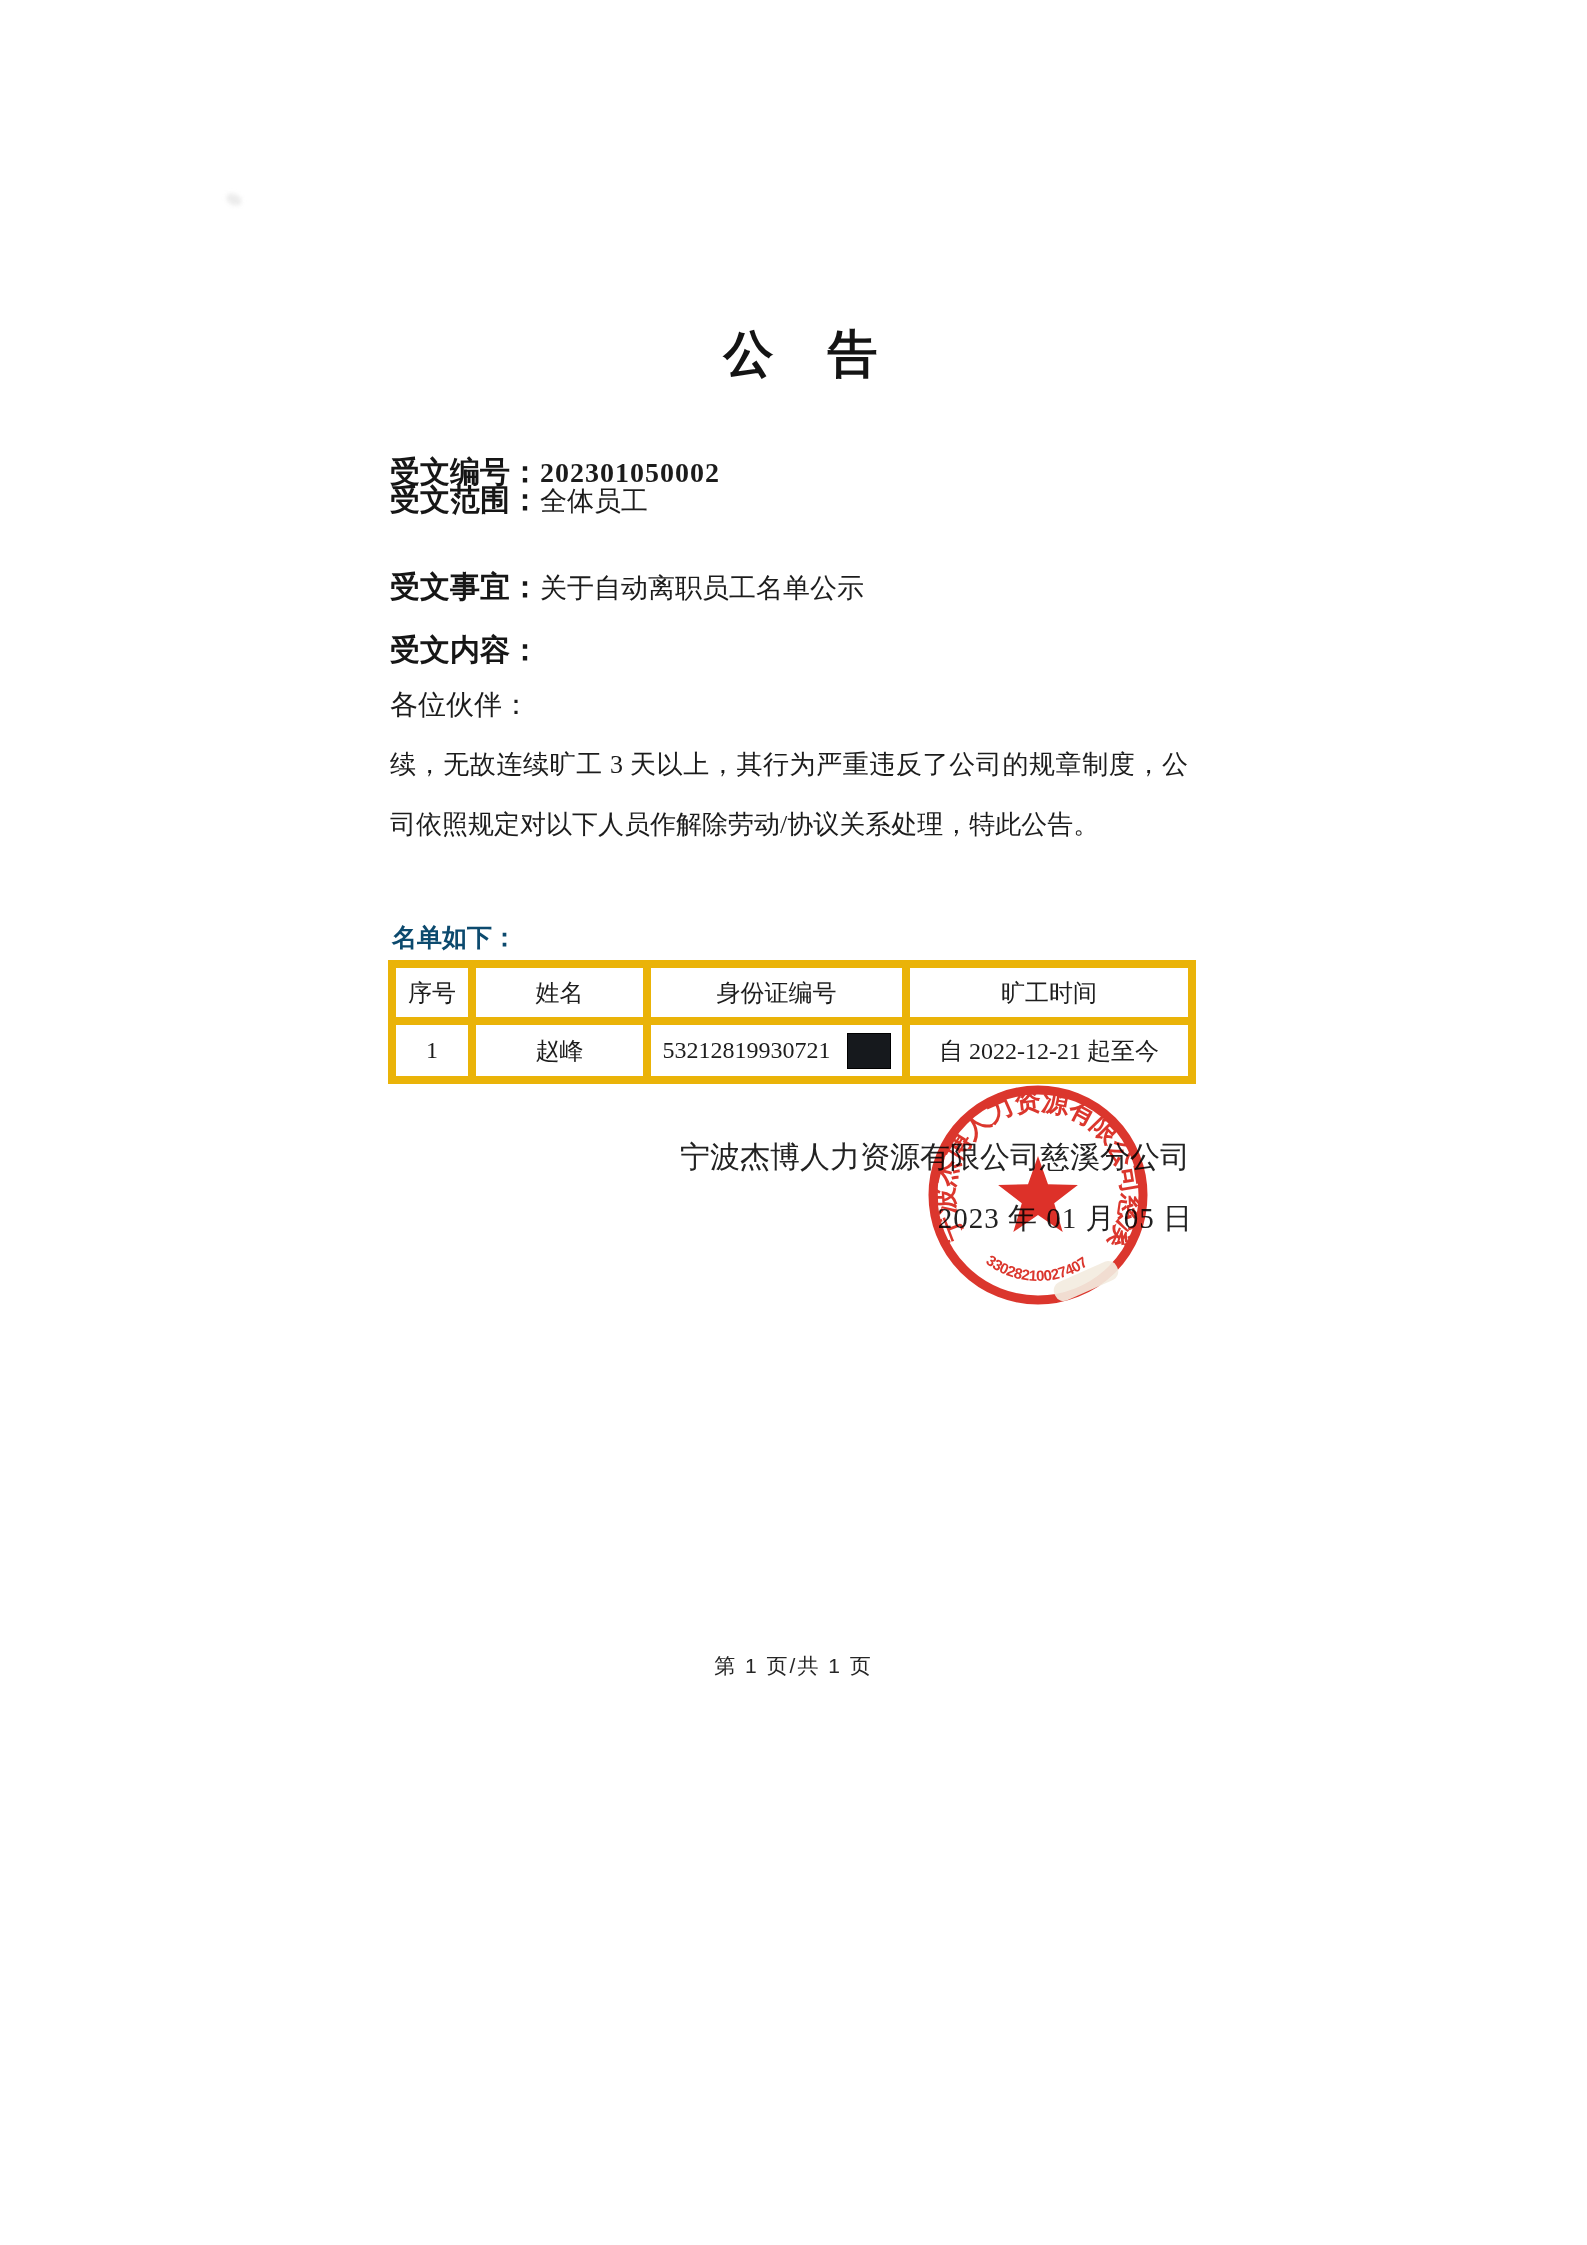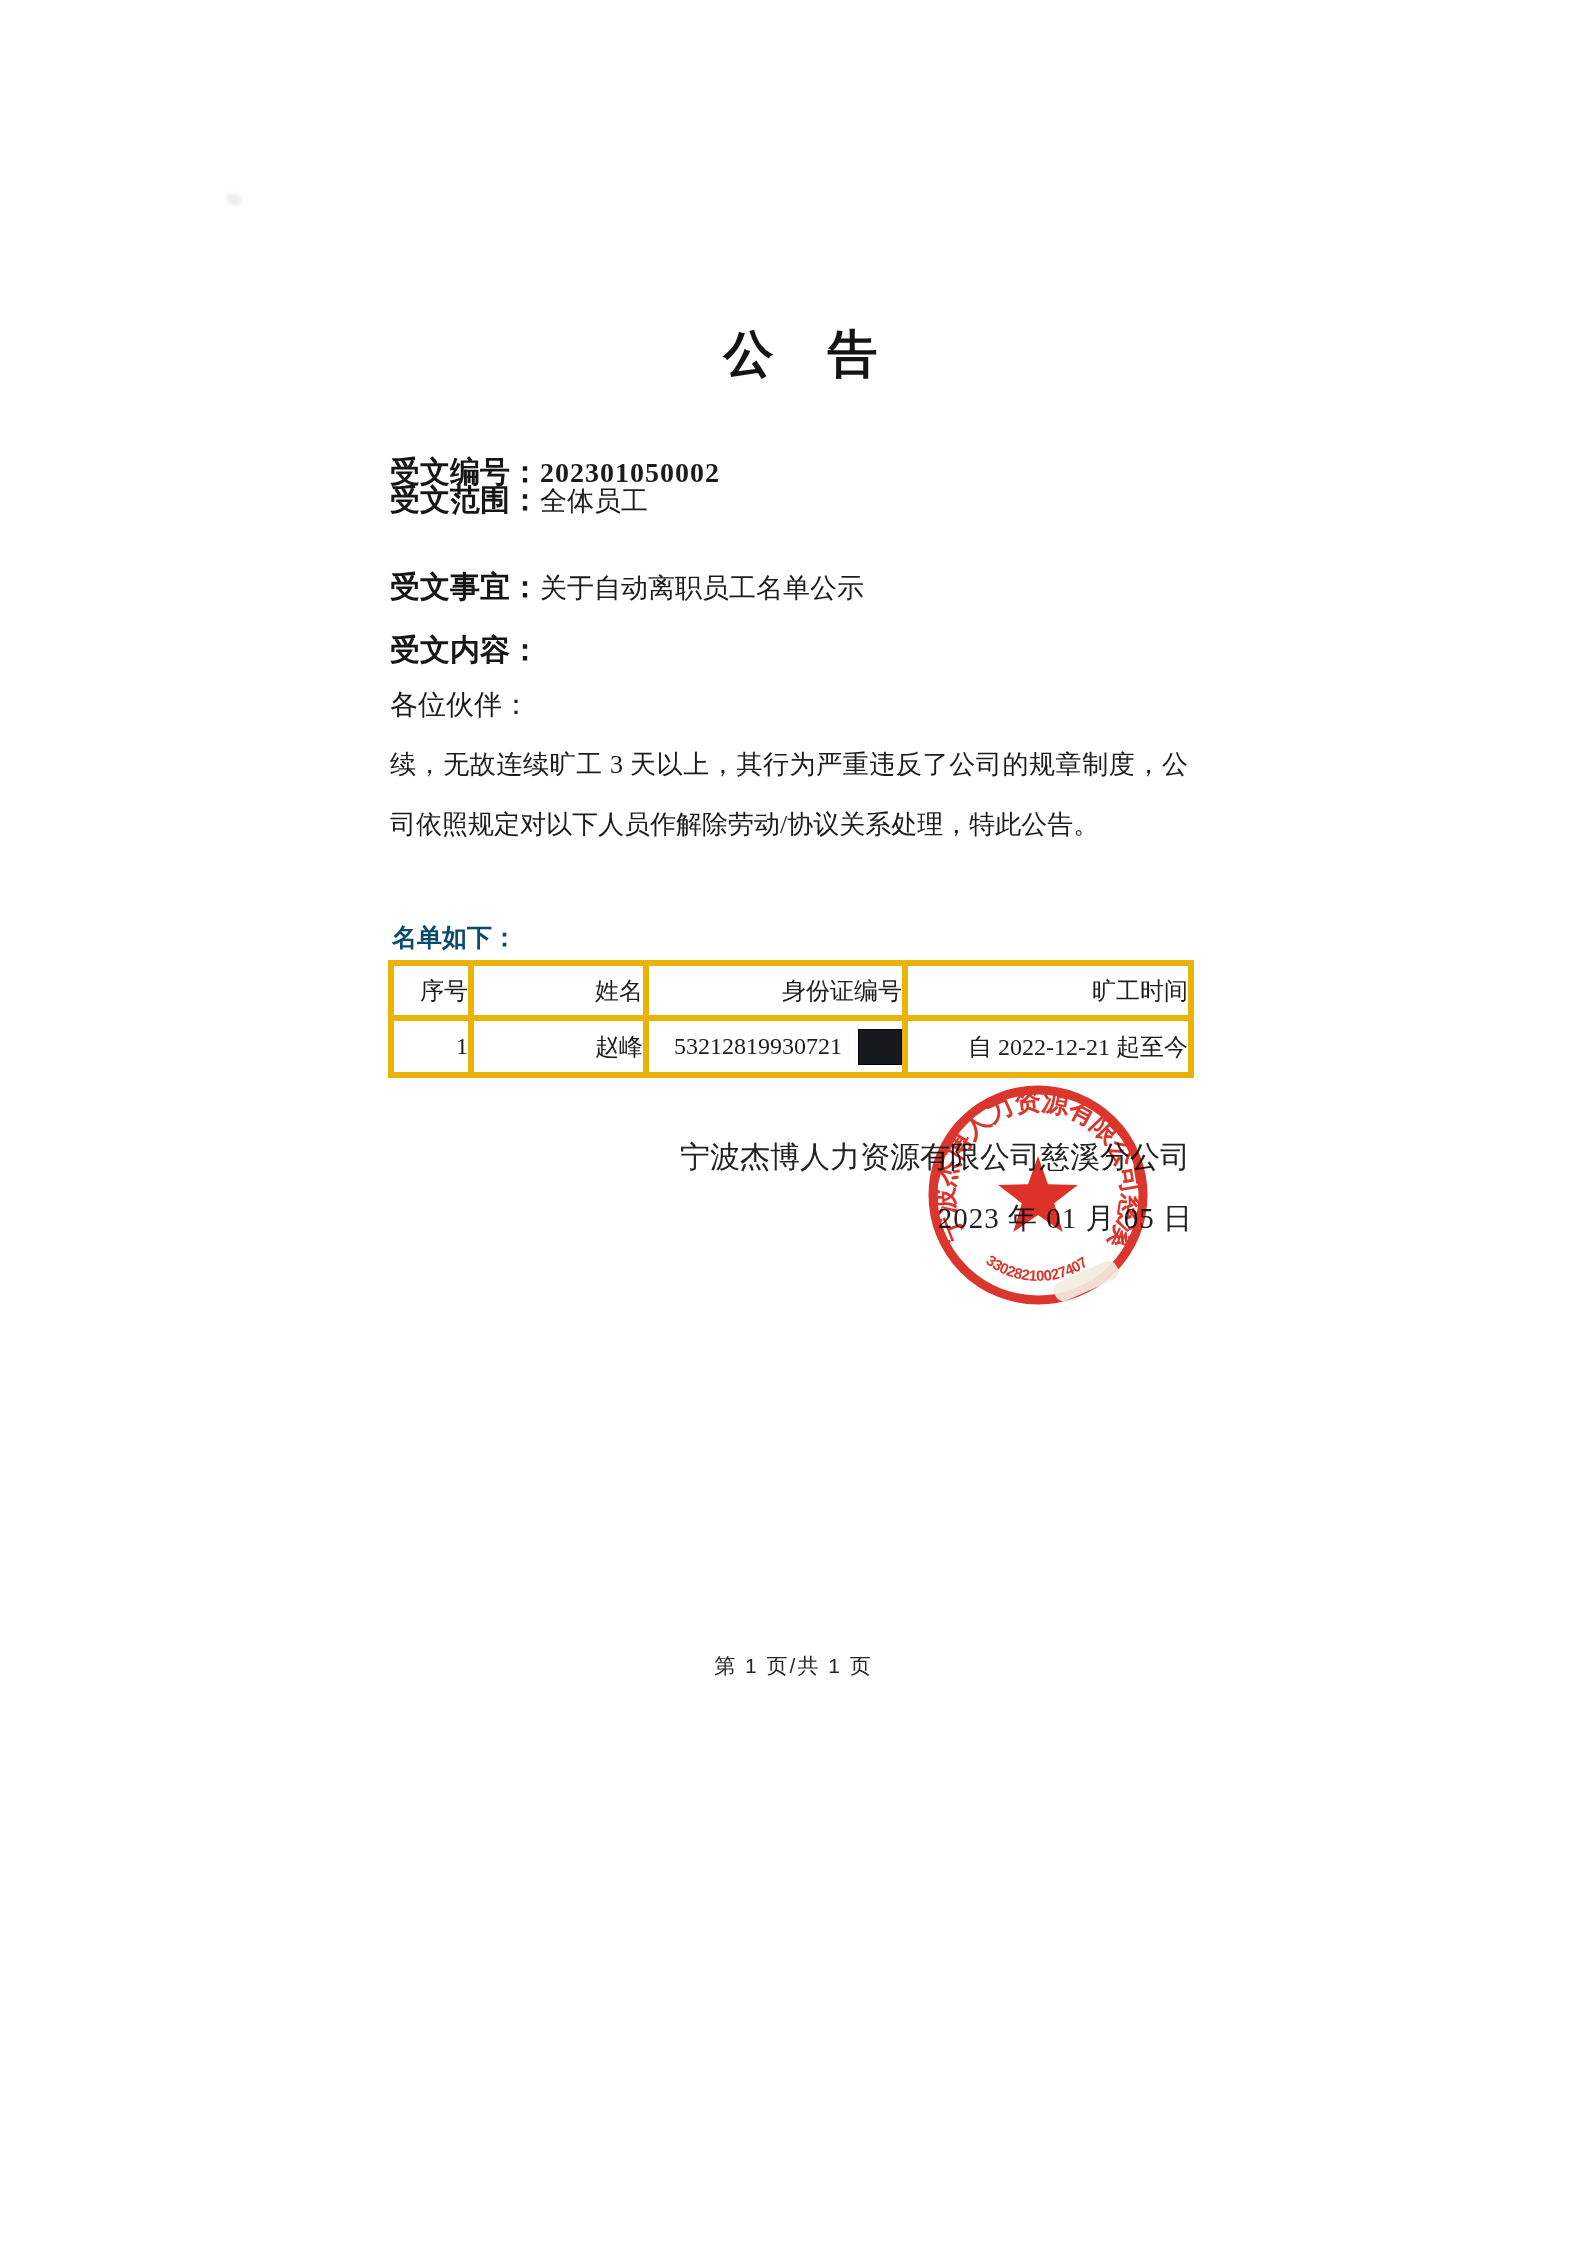--- a/index.html
+++ b/index.html
@@ -27,21 +27,21 @@
   .bline.indent{text-indent:52px;}
   .list-intro{
     position:absolute;left:392px;top:919px;height:36px;line-height:36px;
     font-size:25px;font-weight:bold;font-family:"Liberation Sans","DejaVu Sans",sans-serif;color:#0c4a6e;
   }
   table.roster{
     position:absolute;left:388px;top:960px;width:800px;border-collapse:collapse;
     table-layout:fixed;font-size:24px;color:#1d1d1d;
   }
   table.roster td,table.roster th{
-    border:6px solid #eab308;text-align:right;vertical-align:middle;
+    border:8px solid #eab308;text-align:center;vertical-align:middle;
     font-weight:normal;padding:0;overflow:hidden;
   }
   table.roster tr.hrow td,table.roster tr.hrow th{height:49px;}
   table.roster tr.drow td{height:51px;}
   col.c1{width:80px;}col.c2{width:175px;}col.c3{width:259px;}col.c4{width:286px;}
   .idwrap{display:inline-flex;align-items:center;gap:16px;}
   .redact{display:inline-block;width:42px;height:34px;background:#16191d;border:1px solid #000;vertical-align:middle;}
   .company{
     position:absolute;right:397px;top:1137px;height:40px;line-height:40px;
     font-size:30px;white-space:nowrap;color:#222;

